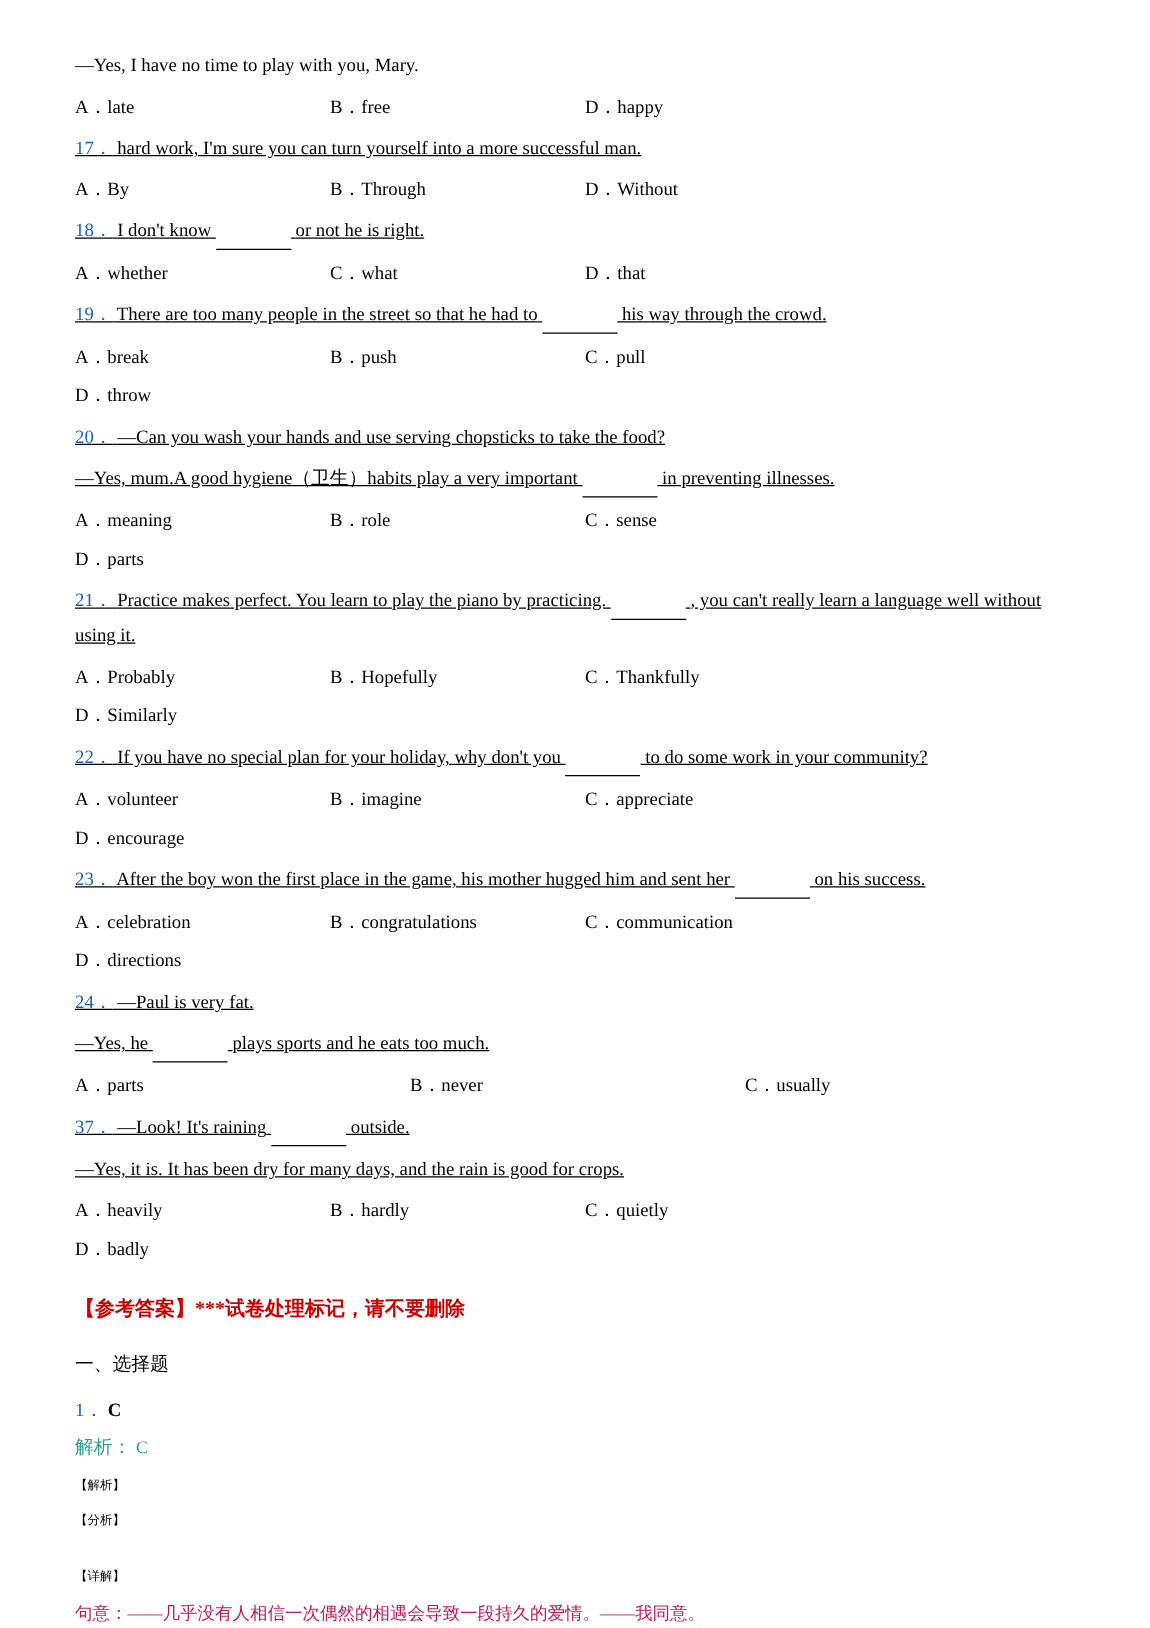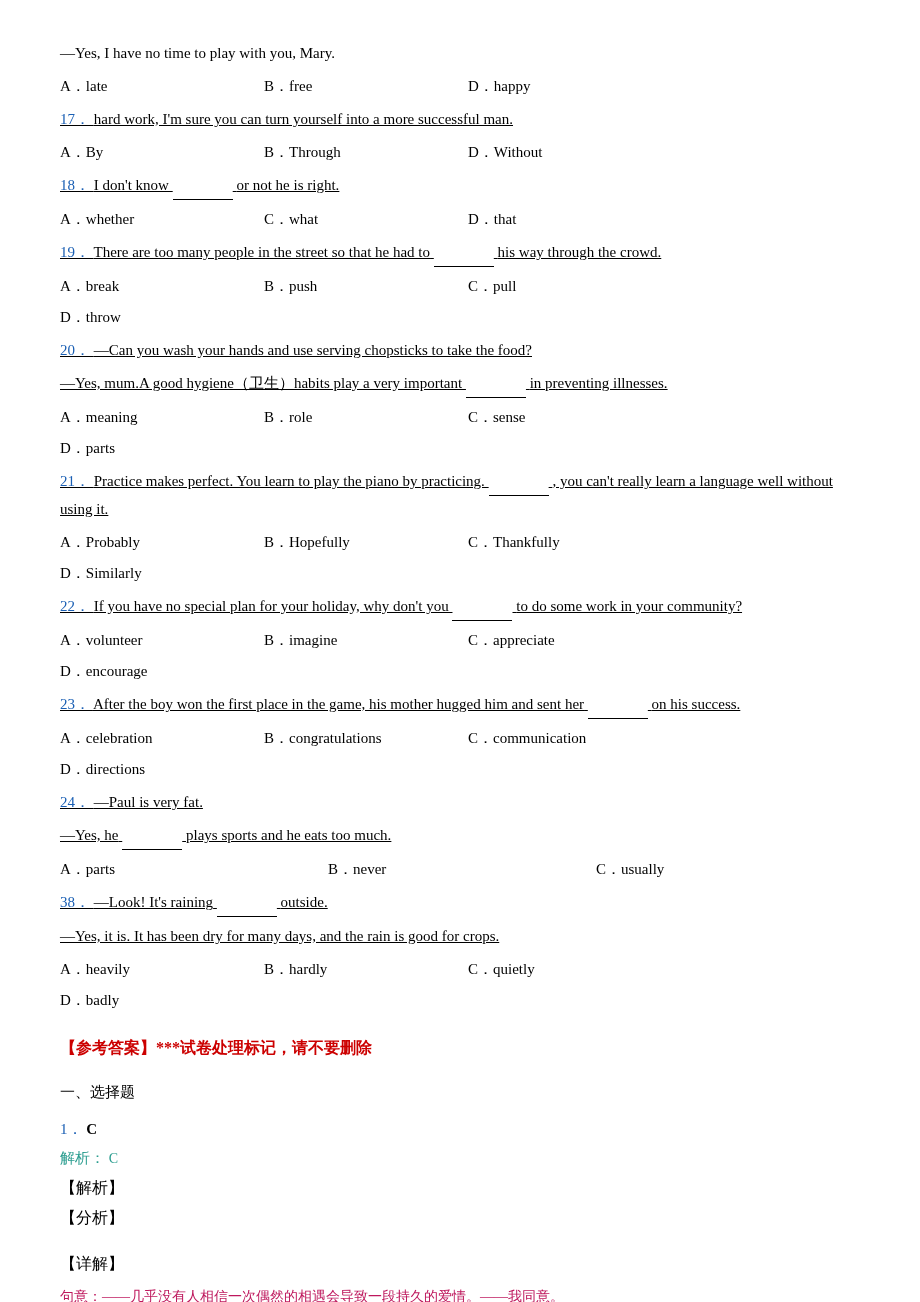--- a/index.html
+++ b/index.html
@@ -55,21 +55,21 @@
     }
     .jiexi-label {
       color: #2a9d8f;
     }
     .jiexi-content {
       color: #2a9d8f;
       font-size: 14px;
     }
     .note-label {
       color: #000;
-      font-size: 16px;
+      font-size: 10px;
     }
     .sentence-note {
       font-size: 14px;
       color: #be185d;
       margin-top: 2px;
     }
     .intro-line {
       margin-bottom: 6px;
     }
   </style>
@@ -185,21 +185,21 @@
   <span class="blank">&nbsp;&nbsp;&nbsp;&nbsp;&nbsp;&nbsp;</span>
   <span class="question-text">plays sports and he eats too much.</span>
 </div>
 <div class="options-row options-row-3">
   <div class="option"><span>A．</span><span>parts</span></div>
   <div class="option"><span>B．</span><span>never</span></div>
   <div class="option"><span>C．</span><span>usually</span></div>
 </div>
 
 <div class="question-block">
-  <span class="question-number">38．</span>
+  <span class="question-number">37．</span>
   <span class="question-text"> —Look! It's raining</span>
   <span class="blank">&nbsp;&nbsp;&nbsp;&nbsp;&nbsp;&nbsp;</span>
   <span class="question-text"> outside.</span>
 </div>
 <div class="question-block">
   <span class="question-text">—Yes, it is. It has been dry for many days, and the rain is good for crops.</span>
 </div>
 <div class="options-row">
   <div class="option"><span>A．</span><span>heavily</span></div>
   <div class="option"><span>B．</span><span>hardly</span></div>

